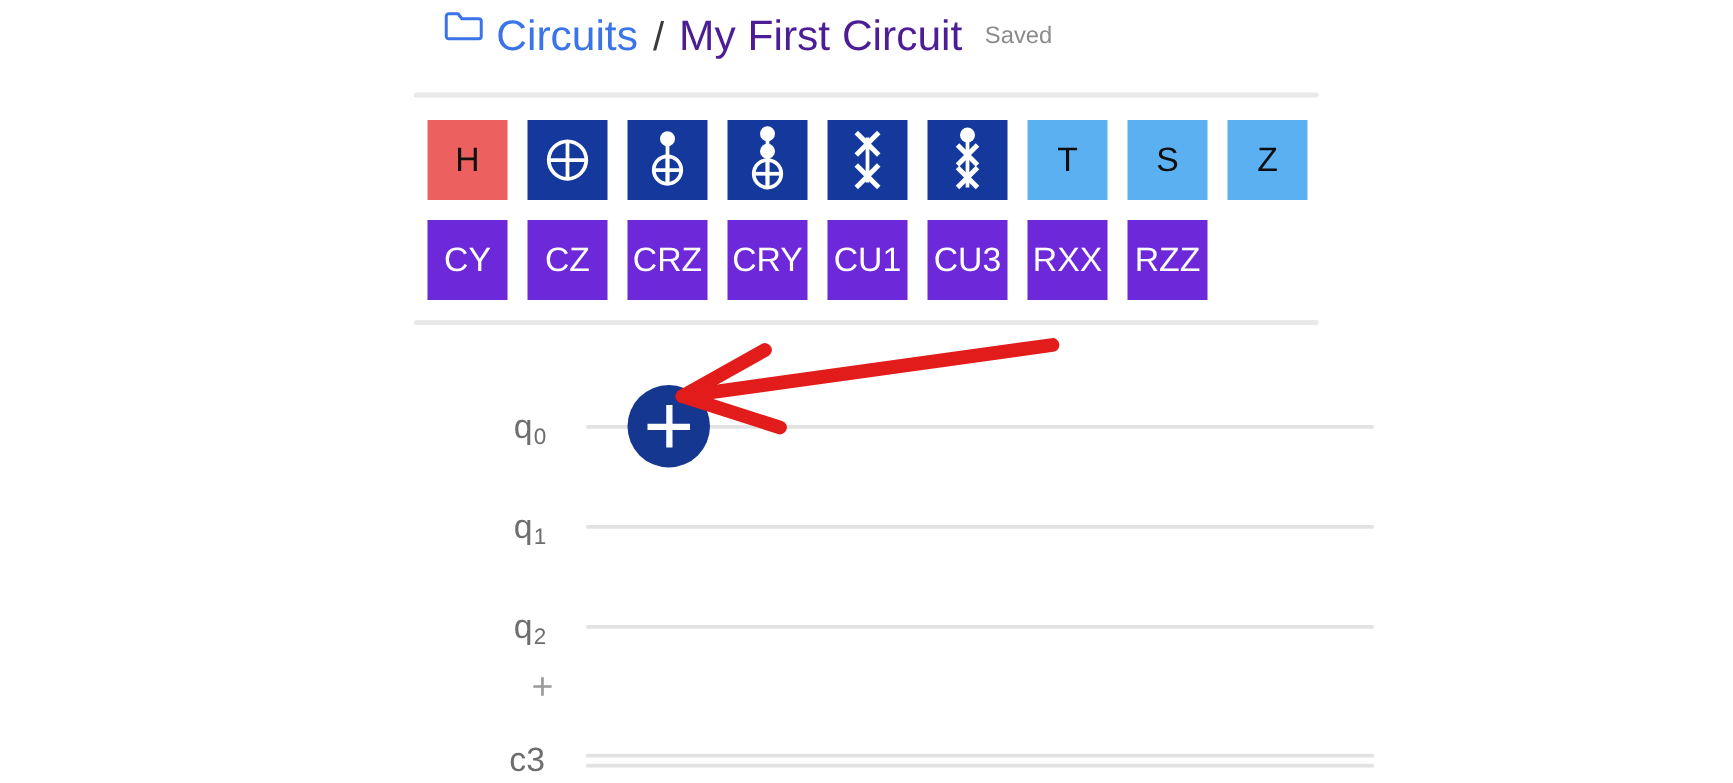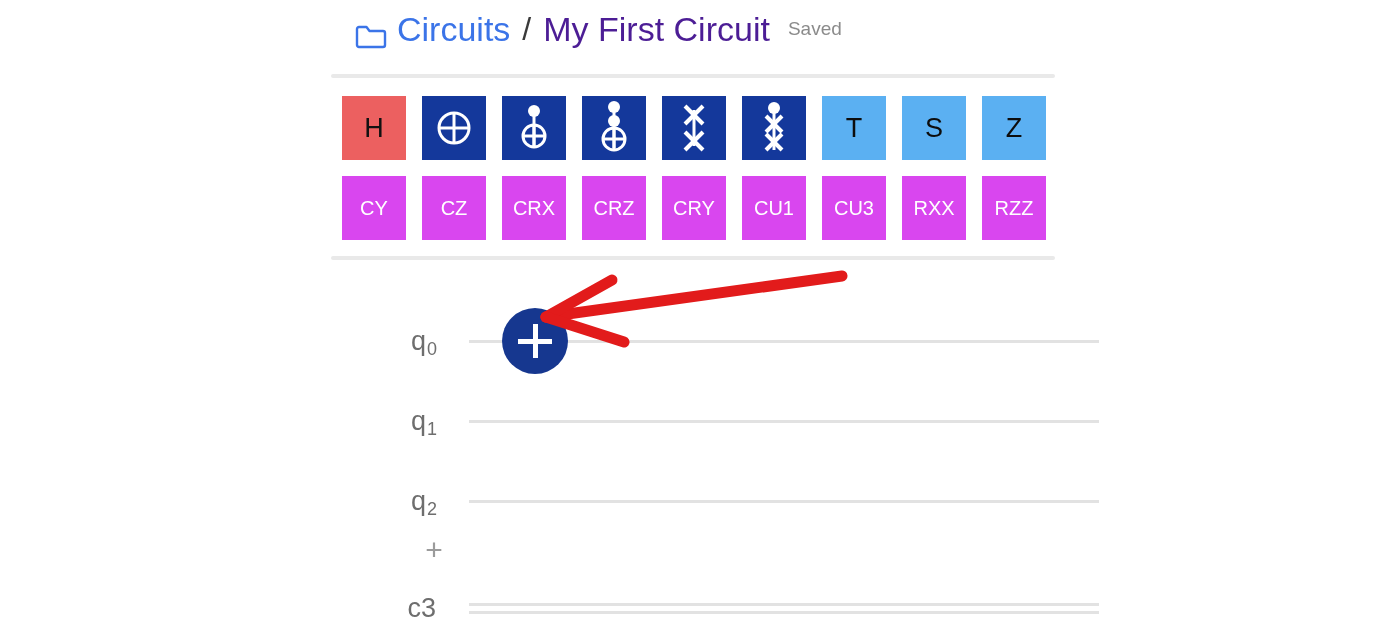--- a/index.html
+++ b/index.html
@@ -9,21 +9,21 @@
     font-family: "Liberation Sans", sans-serif;
     overflow: hidden;
   }
   #app { position: relative; width: 1386px; height: 626px; }
 
   
   .breadcrumb {
     position: absolute;
     left: 355px; top: 8px;
     display: flex;
-    align-items: flex-end;
+    align-items: flex-start;
     gap: 10px;
     white-space: nowrap;
   }
   .folder-icon { width: 32px; height: 26px; display: block; }
   .crumb-link {
     font-size: 34px;
     color: #3b74e8;
     letter-spacing: 0px;
     line-height: 42px;
   }
@@ -72,21 +72,21 @@
     align-items: center;
     justify-content: center;
     font-size: 27px;
     line-height: 1;
     user-select: none;
     cursor: pointer;
   }
   .gate-h      { background: #ec6060; color: #111111; }
   .gate-navy   { background: #14389b; color: #ffffff; }
   .gate-light  { background: #5bb0f2; color: #0d0d0d; }
-  .gate-maroon { background: #d946ef; color: #ffffff; font-size: 20px; text-align: right; }
+  .gate-maroon { background: #6d28d9; color: #ffffff; font-size: 27px; text-align: right; }
   .gate svg { display: block; }
 
   
   .circuit { position: absolute; left: 0; top: 0; width: 1386px; height: 626px; margin-left: 44px; }
   .wire {
     position: absolute;
     left: 425px;
     width: 630px;
     height: 3px;
     background: #e2e2e2;
@@ -252,23 +252,20 @@
     </div>
 
     <div class="palette-row row2">
       <div class="gate gate-maroon">
         <span>CY</span>
       </div>
       <div class="gate gate-maroon">
         <span>CZ</span>
       </div>
       <div class="gate gate-maroon">
-        <span>CRX</span>
-      </div>
-      <div class="gate gate-maroon">
         <span>CRZ</span>
       </div>
       <div class="gate gate-maroon">
         <span>CRY</span>
       </div>
       <div class="gate gate-maroon">
         <span>CU1</span>
       </div>
       <div class="gate gate-maroon">
         <span>CU3</span>

